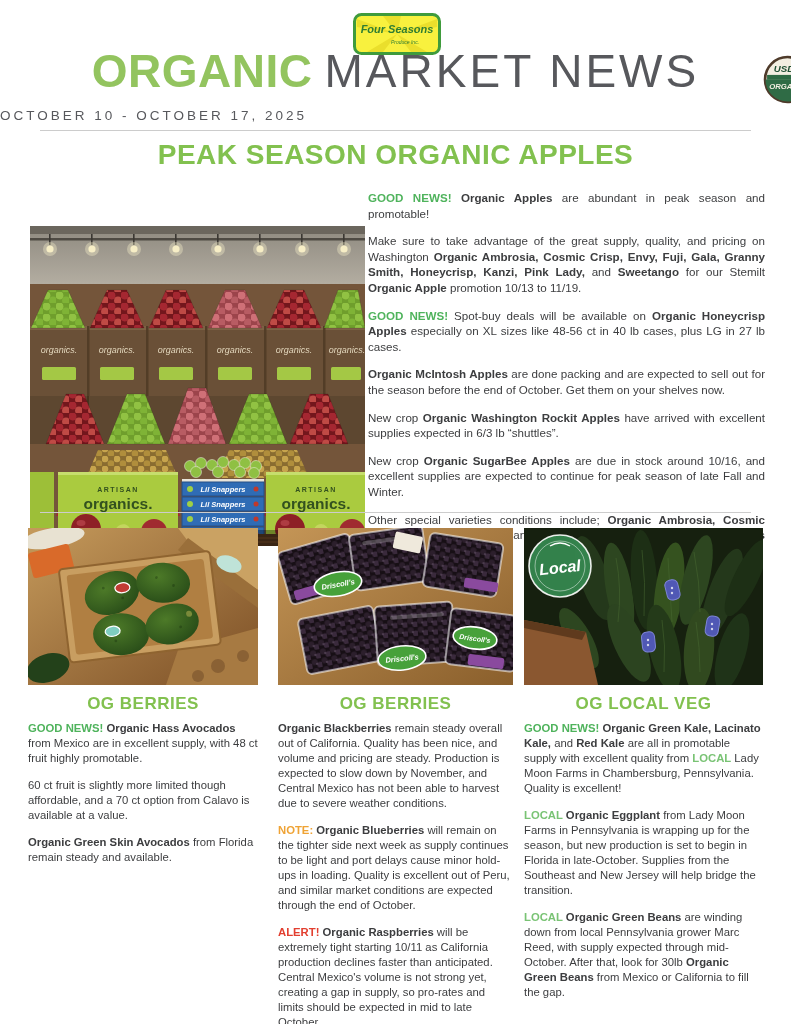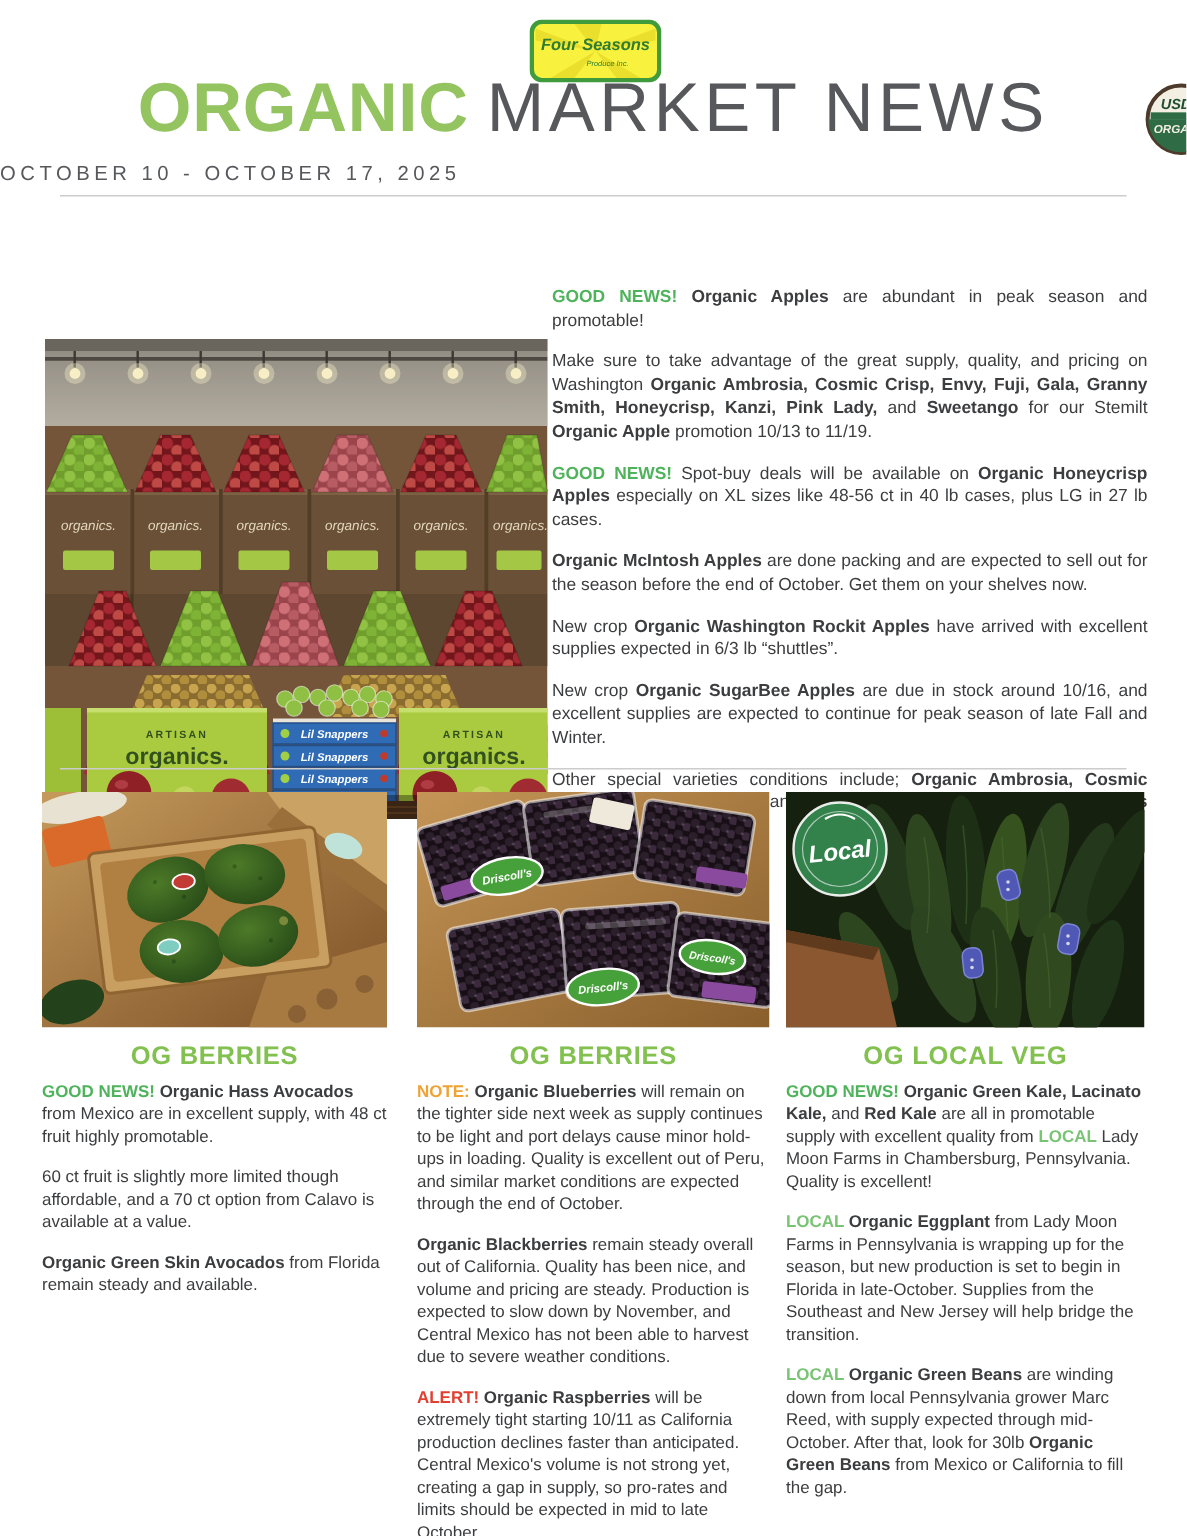--- a/index.html
+++ b/index.html
@@ -73,20 +73,21 @@
       <path d="M2.4,24 A21.6,21.6 0 0 0 45.6,24 Z" fill="#2f6b45"></path>
       <rect x="4" y="19.5" width="40" height="4.8" fill="#2f6b45"></rect>
       <text x="24" y="17" text-anchor="middle" font-size="9.5" font-weight="bold" font-style="italic" fill="#1f4e33">USDA</text>
       <text x="24" y="33" text-anchor="middle" font-size="7.6" font-weight="bold" font-style="italic" fill="#f3efe2">ORGANIC</text>
     </svg>
   </div>
 
   <div class="date">OCTOBER 10 - OCTOBER 17, 2025</div>
   <hr class="rule rule1">
 
+  <h2 class="main-heading">PEAK SEASON ORGANIC APPLES</h2>
 
   <div class="main-photo">
     <svg viewBox="0 0 335 320" preserveAspectRatio="none">
       <defs>
         <pattern id="apG" width="13" height="11" patternUnits="userSpaceOnUse">
           <rect width="13" height="11" fill="#6f9e2c"></rect>
           <circle cx="3.5" cy="3.5" r="3.9" fill="#91c243"></circle>
           <circle cx="10" cy="8.5" r="3.9" fill="#7fb336"></circle>
         </pattern>
         <pattern id="apR" width="13" height="11" patternUnits="userSpaceOnUse">
@@ -390,22 +391,22 @@
           </g>
           <g transform="rotate(8 197 110)">
             <ellipse cx="197" cy="110" rx="22" ry="11" fill="#47a13a" stroke="#ffffff" stroke-width="1.6"></ellipse>
             <text x="197" y="113" text-anchor="middle" font-size="7" font-style="italic" font-weight="bold" fill="#ffffff">Driscoll's</text>
           </g>
         </g>
       </svg>
     </div>
     <h3>OG BERRIES</h3>
     <div class="col-text">
+        <p><span class="seg-b">Organic Blackberries</span><span class="seg-p"> remain steady overall out of California. Quality has been nice, and volume and pricing are steady. Production is expected to slow down by November, and Central Mexico has not been able to harvest due to severe weather conditions.</span></p>
         <p><span class="seg-ob">NOTE: </span><span class="seg-b">Organic Blueberries</span><span class="seg-p"> will remain on the tighter side next week as supply continues to be light and port delays cause minor hold-ups in loading. Quality is excellent out of Peru, and similar market conditions are expected through the end of October.</span></p>
-        <p><span class="seg-b">Organic Blackberries</span><span class="seg-p"> remain steady overall out of California. Quality has been nice, and volume and pricing are steady. Production is expected to slow down by November, and Central Mexico has not been able to harvest due to severe weather conditions.</span></p>
         <p><span class="seg-rb">ALERT! </span><span class="seg-b">Organic Raspberries</span><span class="seg-p"> will be extremely tight starting 10/11 as California production declines faster than anticipated. Central Mexico's volume is not strong yet, creating a gap in supply, so pro-rates and limits should be expected in mid to late October.</span></p>
       </div>
   </div>
 
   <div class="col col3">
     <div class="photo">
       <svg viewBox="0 0 239 157" preserveAspectRatio="none">
         <rect width="239" height="157" fill="#16200f"></rect>
         <g>
           <ellipse cx="70" cy="50" rx="14" ry="44" fill="#24381b" transform="rotate(-18 70 50)"></ellipse>

